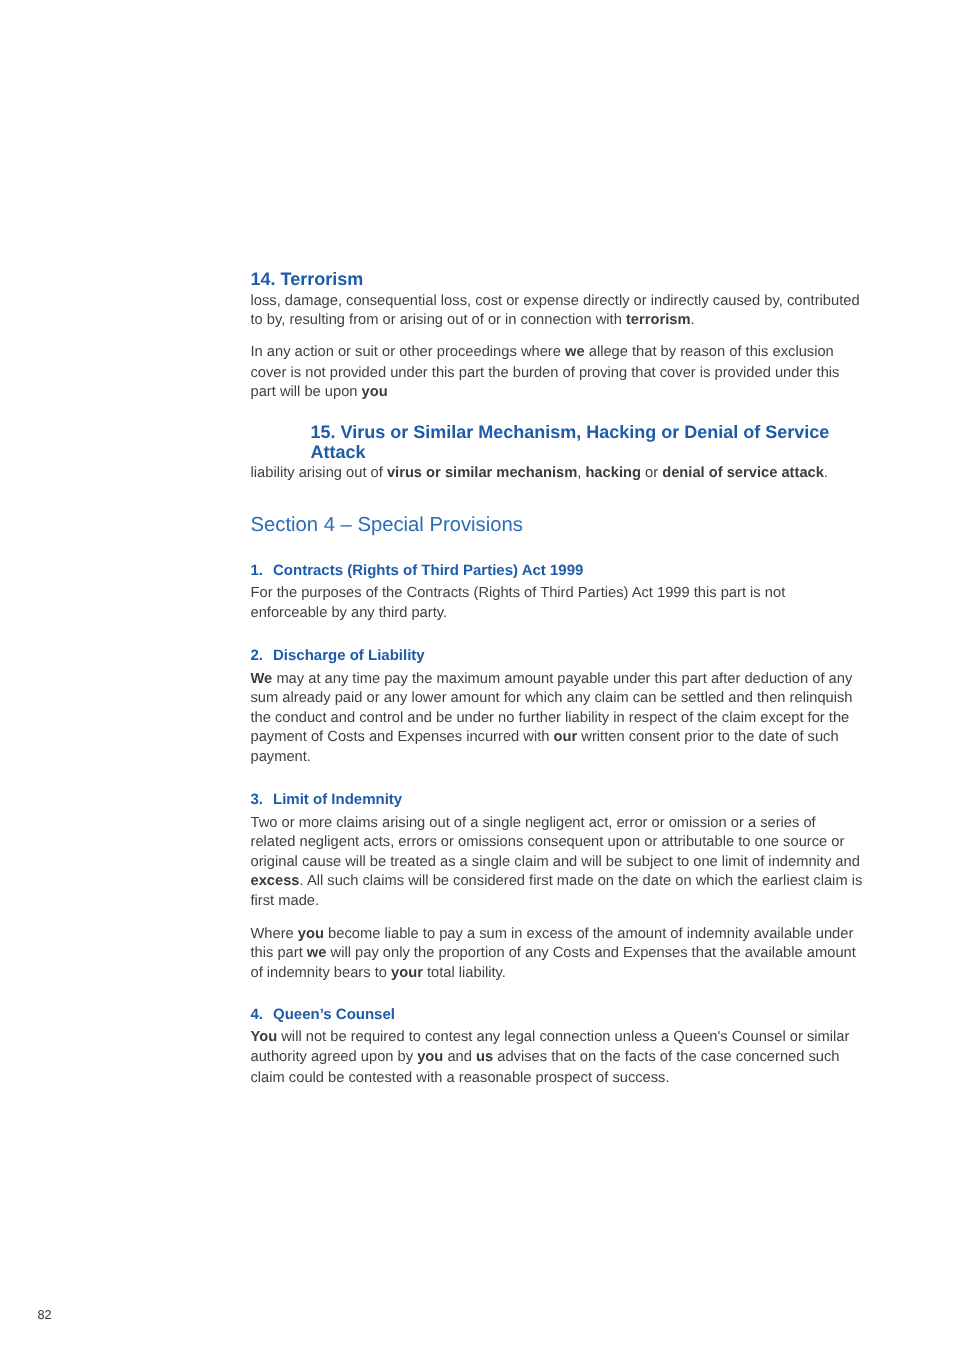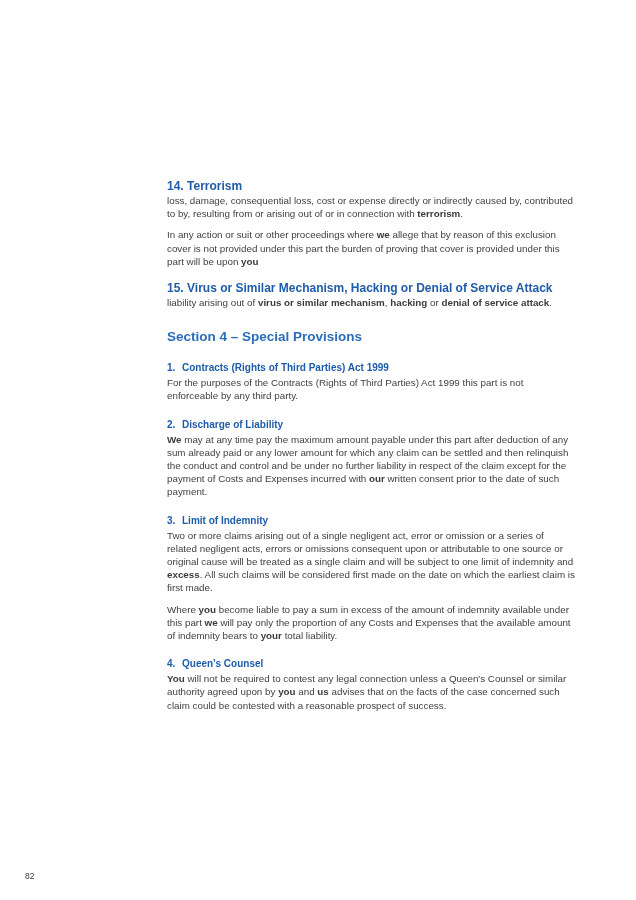--- a/index.html
+++ b/index.html
@@ -25,25 +25,25 @@
     margin-bottom: 8px;
   }
   p.body b { font-weight: bold; color: #3c3c3b; }
   h3.clause-heading {
     font-size: 12px;
     line-height: 13px;
     font-weight: bold;
     color: #1e5caa;
     margin-bottom: 1px;
   }
-  .gap-before { margin-top: 14px; }
+  .gap-before { margin-top: 14px; margin-left: 40px; }
   h2.section-title {
     font-size: 13.5px;
     line-height: 17px;
-    font-weight: bold;
+    font-weight: normal;
     color: #2a6db9;
     margin-top: 19px;
     margin-bottom: 16px;
   }
   h3.item-heading {
     font-size: 10px;
     line-height: 13px;
     font-weight: bold;
     color: #1e5caa;
     margin-top: 15px;

